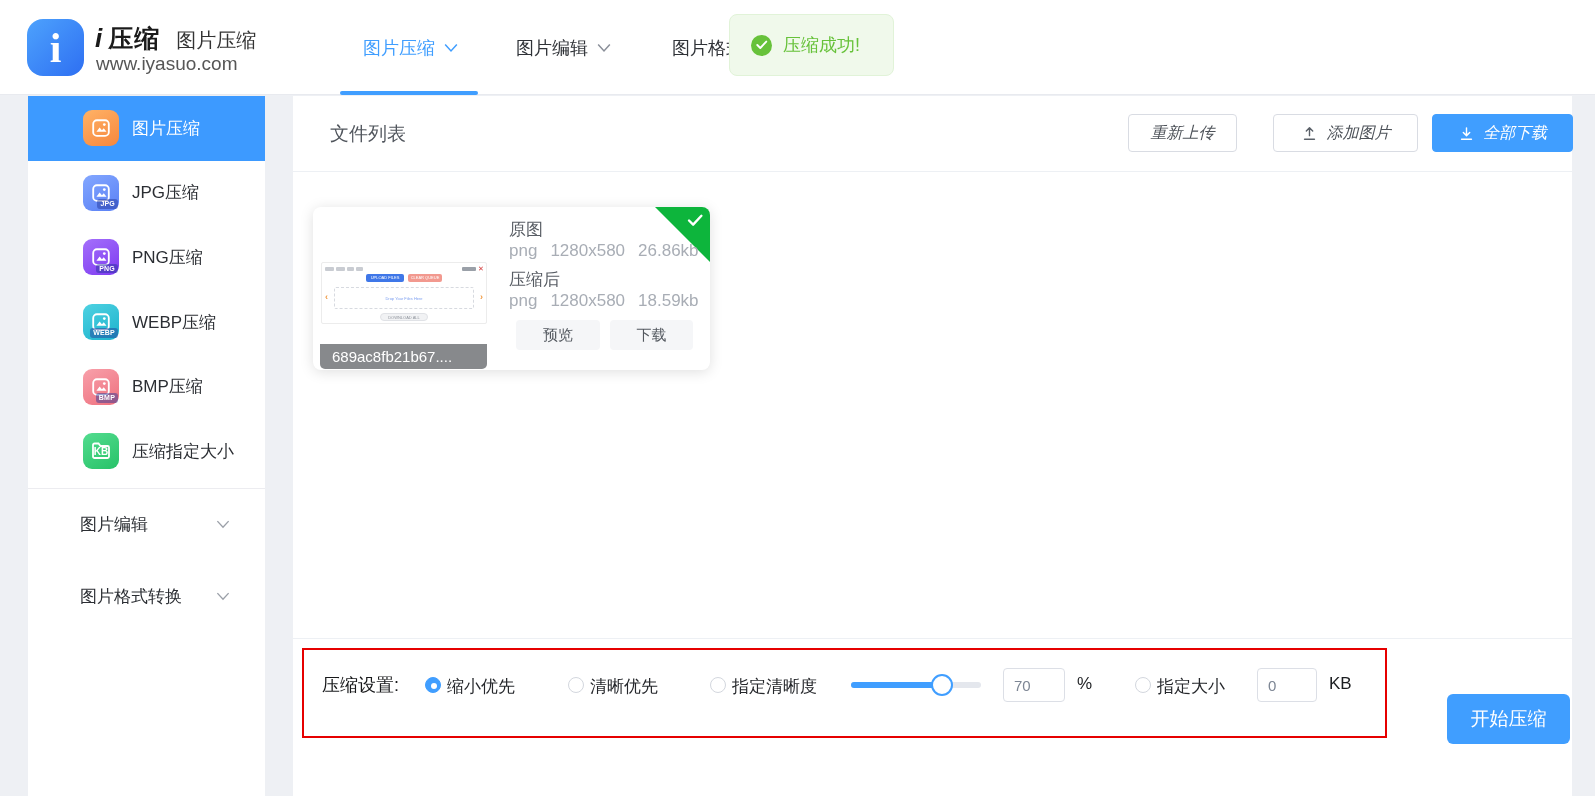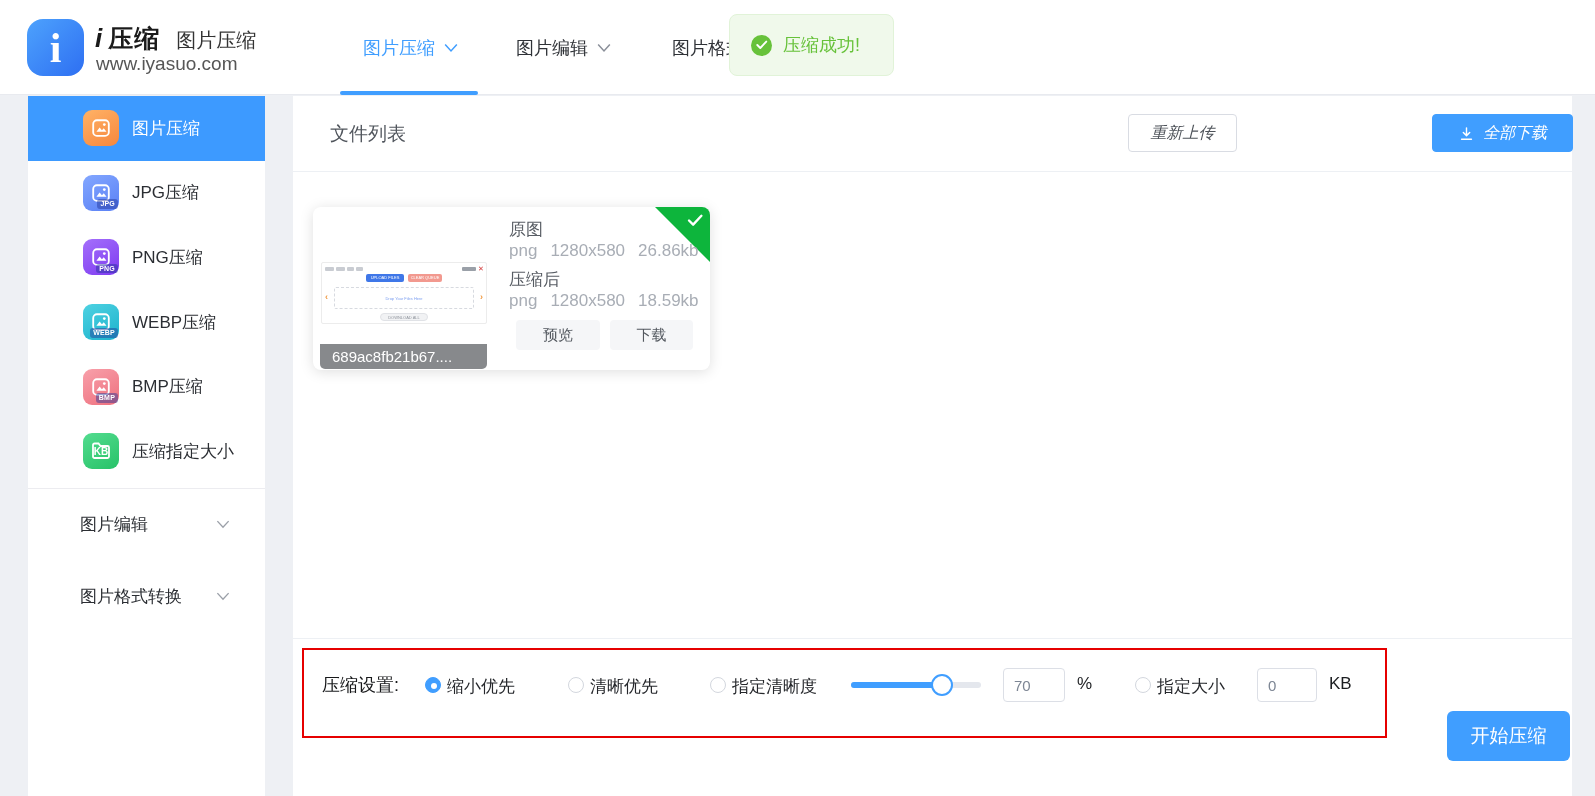--- a/index.html
+++ b/index.html
@@ -114,21 +114,21 @@
   .slider-fill { position:absolute; left:0; top:0; height:6px; width:91px; background:#409eff;
                  border-radius:3px; }
   .slider-thumb { position:absolute; left:80px; top:-8px; width:22px; height:22px; border-radius:50%;
                   background:#fff; border:2.5px solid #409eff; cursor:grab; }
   .num-input { position:absolute; top:18px; height:34px; border:1px solid #dcdfe6; border-radius:4px;
                font-size:15px; color:#7d8694; padding-left:10px; outline:none;
                font-family:"Liberation Sans","DejaVu Sans",sans-serif; }
   .unit { position:absolute; top:24px; font-size:17px; color:#1c1e21; }
   .start-btn { position:absolute; left:1154px; top:598px; width:123px; height:50px; background:#409eff;
                border-radius:6px; color:#fff; font-size:19px; display:flex; align-items:center;
-               justify-content:center; cursor:pointer;margin-top:17px; }
+               justify-content:center; cursor:pointer; }
 </style>
 </head>
 <body>
 
 <div class="header">
   <div class="logo-icon">i</div>
   <div class="brand-row">
     <span class="brand-i">i</span>
     <span class="brand-main">压缩</span>
     <span class="brand-product">图片压缩</span>
@@ -249,20 +249,26 @@
       </svg>
   </div>
 </div>
 
 <div class="main">
 
   <div class="list-title">文件列表</div>
 
   <div class="btn btn-outline" style="left:835px; width:109px;">
     <span>重新上传</span>
+  </div>
+  <div class="btn btn-outline" style="left:980px; width:145px;">
+    <svg width="17" height="17" viewBox="0 0 24 24" fill="none" stroke="#5a6068" stroke-width="2" stroke-linecap="round" stroke-linejoin="round">
+      <path d="M12 15V4M7.5 8.5L12 4l4.5 4.5M5 20h14"></path>
+      </svg>
+    <span>添加图片</span>
   </div>
   <div class="btn btn-primary" style="left:1139px; width:141px;gap:8px;">
     <svg width="17" height="17" viewBox="0 0 24 24" fill="none" stroke="#fff" stroke-width="2" stroke-linecap="round" stroke-linejoin="round">
       <path d="M12 4v11M7.5 10.5L12 15l4.5-4.5M5 20h14"></path>
       </svg>
     <span>全部下载</span>
   </div>
 
   <div class="divider" style="top:75px;"></div>
 

